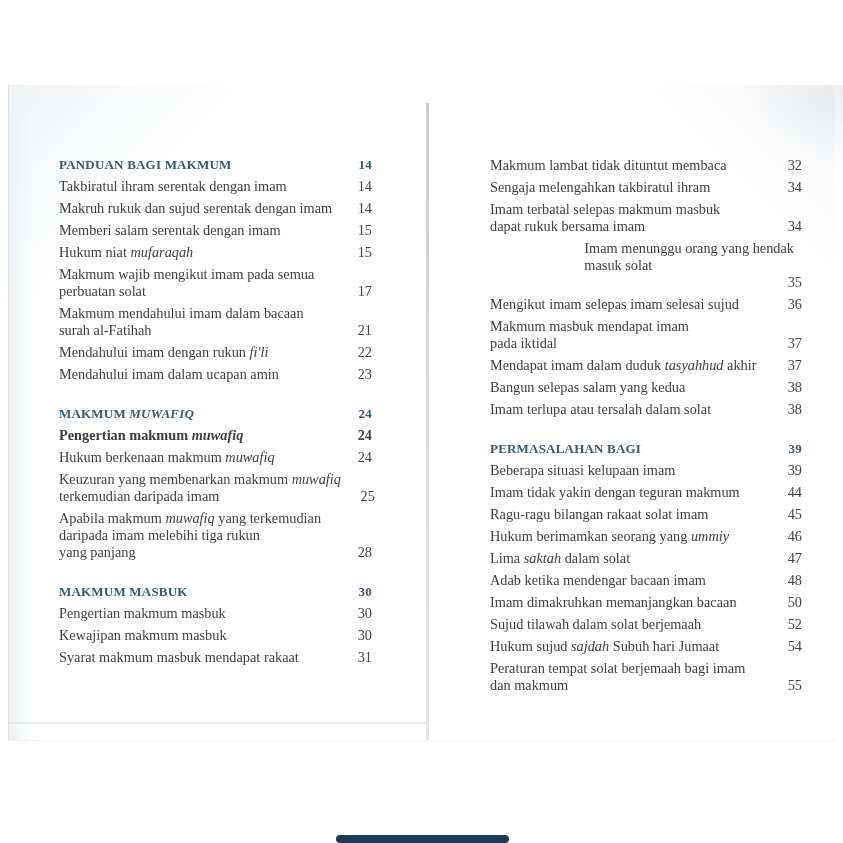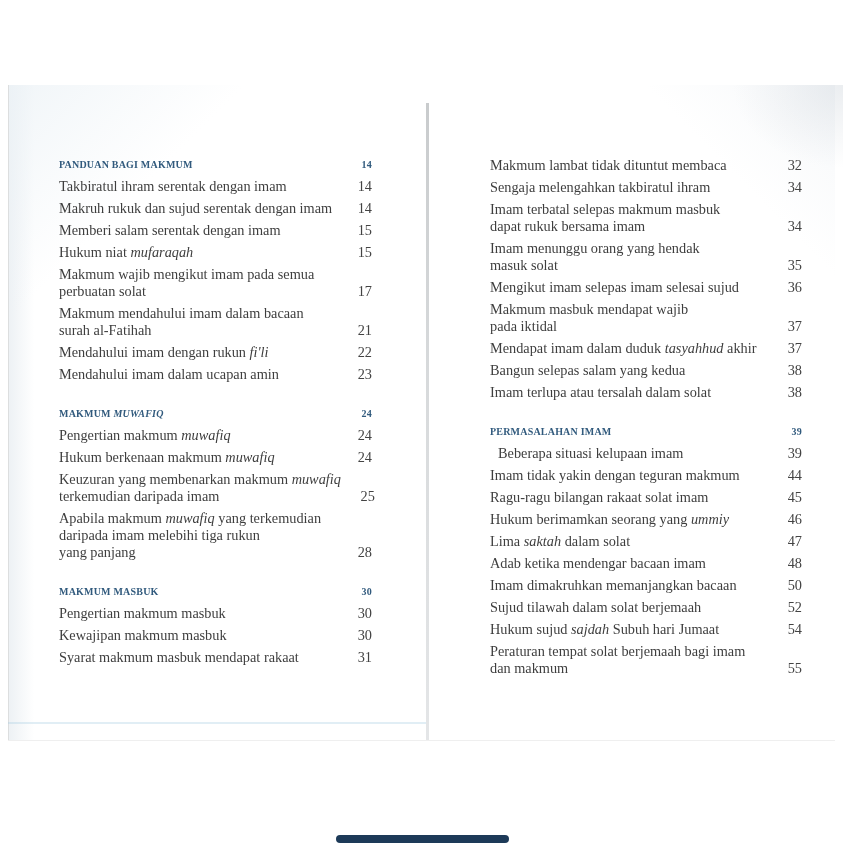--- a/index.html
+++ b/index.html
@@ -49,21 +49,21 @@
   .toc{position:absolute;}
   .toc-left{left:50px;top:71px;width:313px;}
   .toc-right{left:63px;top:72px;width:312px;}
 
   .row{display:flex;align-items:flex-end;margin-bottom:5px;}
   .row .t{flex:1;padding-right:8px;}
   .row .n{min-width:26px;text-align:right;}
   .row .t .ln{white-space:nowrap;line-height:17px;}
   .item{font-size:14.3px;color:#3e3e3e;}
   .item .n{font-size:14.3px;color:#434343;line-height:17px;}
-  .hd{font-weight:bold;letter-spacing:.2px;font-size:10px;margin-top:22px;}
+  .hd{font-weight:bold;letter-spacing:.2px;font-size:13px;margin-top:22px;}
   .hd:first-child{margin-top:0;}
   .hd .t .ln, .hd .n{line-height:17px;}
 
   .home-bar{
     position:absolute;left:336px;top:835px;width:173px;height:8px;
     border-radius:4px;background:#1d3a58;
   }
 </style>
 </head>
 <body>
@@ -127,21 +127,21 @@
             <div class="ln"><span>Mendahului imam dalam ucapan amin</span></div>
           </div>
           <div class="n">23</div>
         </div>
         <div class="row hd" style="color: rgb(49, 90, 125);">
           <div class="t">
             <div class="ln"><span>MAKMUM </span><i>MUWAFIQ</i></div>
           </div>
           <div class="n" style="color: rgb(49, 90, 125); font-weight: bold;">24</div>
         </div>
-        <div class="row item" style="color: rgb(62, 62, 62);">
+        <div class="row item" style="color: rgb(62, 62, 62); font-weight: bold;">
           <div class="t">
             <div class="ln"><span>Pengertian makmum </span><i>muwafiq</i></div>
           </div>
           <div class="n">24</div>
         </div>
         <div class="row item" style="color: rgb(62, 62, 62);">
           <div class="t">
             <div class="ln"><span>Hukum berkenaan makmum </span><i>muwafiq</i></div>
           </div>
           <div class="n">24</div>
@@ -202,36 +202,36 @@
           </div>
           <div class="n">34</div>
         </div>
         <div class="row item" style="color: rgb(62, 62, 62);">
           <div class="t">
             <div class="ln"><span>Imam terbatal selepas makmum masbuk</span></div>
             <div class="ln"><span>dapat rukuk bersama imam</span></div>
           </div>
           <div class="n">34</div>
         </div>
-        <div class="row item" style="color: rgb(62, 62, 62);">
+        <div class="row item" style="color: rgb(62, 62, 62); flex-direction: column;">
           <div class="t">
             <div class="ln"><span>Imam menunggu orang yang hendak</span></div>
             <div class="ln"><span>masuk solat</span></div>
           </div>
           <div class="n">35</div>
         </div>
         <div class="row item" style="color: rgb(62, 62, 62); align-items: center;">
           <div class="t">
             <div class="ln"><span>Mengikut imam selepas imam selesai sujud</span></div>
           </div>
           <div class="n">36</div>
         </div>
         <div class="row item" style="color: rgb(62, 62, 62);">
           <div class="t">
-            <div class="ln"><span>Makmum masbuk mendapat wajib</span></div>
+            <div class="ln"><span>Makmum masbuk mendapat imam</span></div>
             <div class="ln"><span>pada iktidal</span></div>
           </div>
           <div class="n">37</div>
         </div>
         <div class="row item" style="color: rgb(62, 62, 62);">
           <div class="t">
             <div class="ln"><span>Mendapat imam dalam duduk </span><i>tasyahhud</i><span> akhir</span></div>
           </div>
           <div class="n">37</div>
         </div>
@@ -242,25 +242,25 @@
           <div class="n">38</div>
         </div>
         <div class="row item" style="color: rgb(62, 62, 62);">
           <div class="t">
             <div class="ln"><span>Imam terlupa atau tersalah dalam solat</span></div>
           </div>
           <div class="n">38</div>
         </div>
         <div class="row hd" style="color: rgb(49, 90, 125);">
           <div class="t">
-            <div class="ln"><span>PERMASALAHAN IMAM</span></div>
+            <div class="ln"><span>PERMASALAHAN BAGI</span></div>
           </div>
           <div class="n" style="color: rgb(49, 90, 125); font-weight: bold;">39</div>
         </div>
-        <div class="row item" style="color: rgb(62, 62, 62); margin-left: 8px;">
+        <div class="row item" style="color: rgb(62, 62, 62);">
           <div class="t">
             <div class="ln"><span>Beberapa situasi kelupaan imam</span></div>
           </div>
           <div class="n">39</div>
         </div>
         <div class="row item" style="color: rgb(62, 62, 62); align-items: flex-end;">
           <div class="t">
             <div class="ln"><span>Imam tidak yakin dengan teguran makmum</span></div>
           </div>
           <div class="n">44</div>

